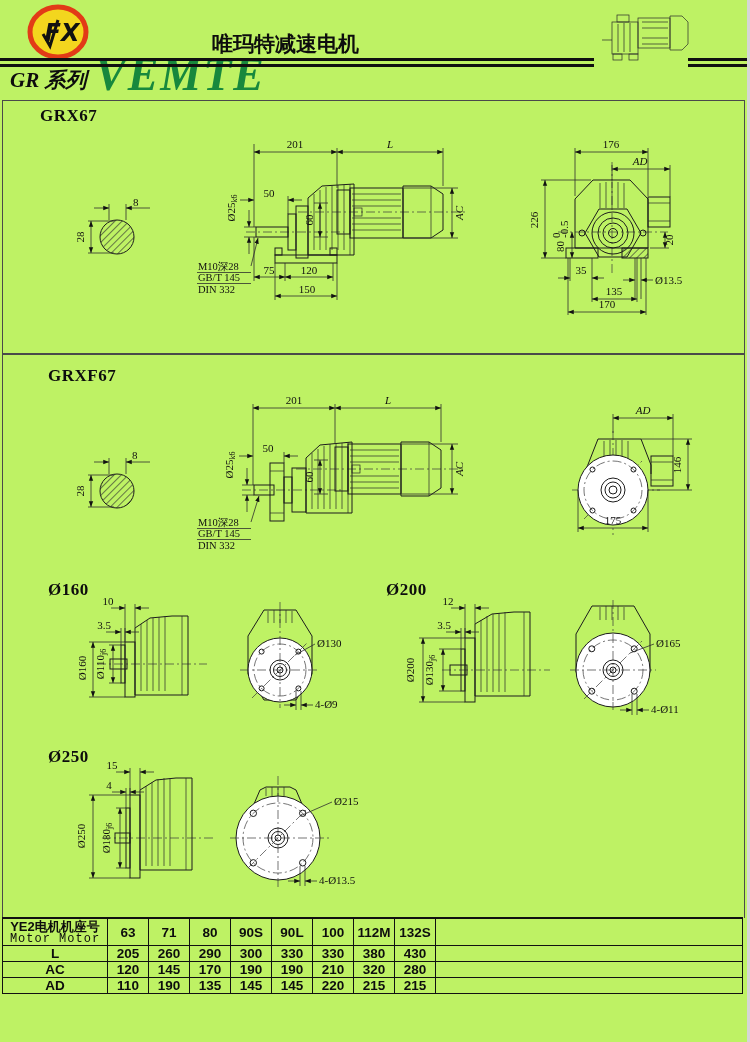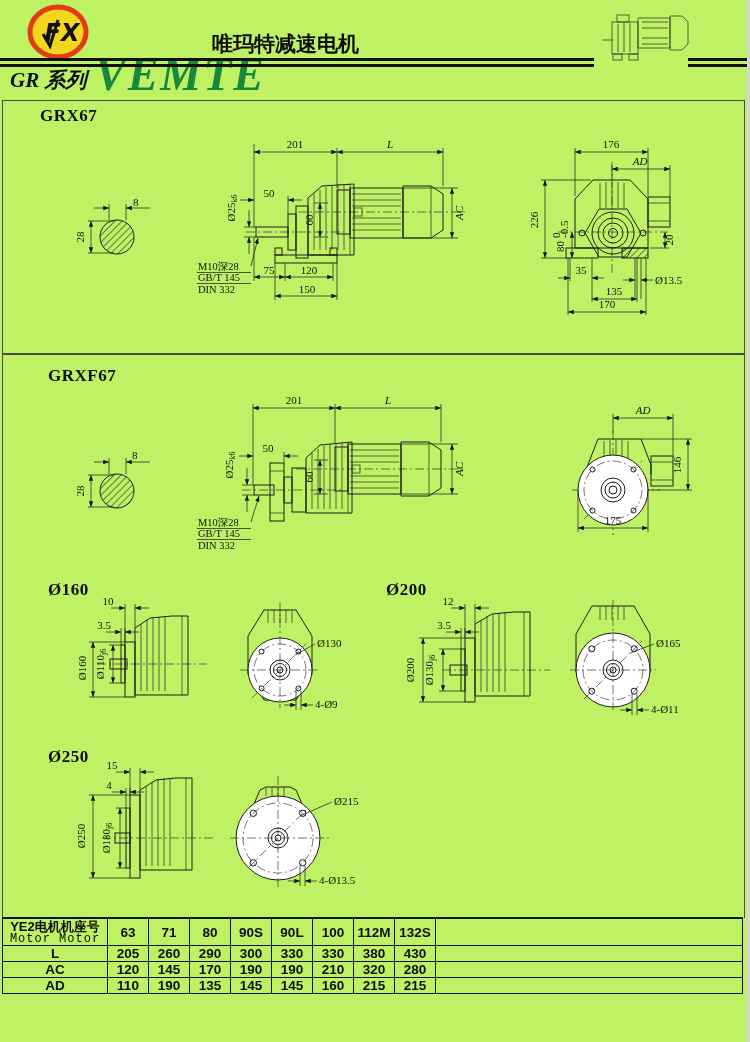--- a/index.html
+++ b/index.html
@@ -496,21 +496,21 @@
           <td class="val">280</td>
           <td class="sp"></td>
         </tr>
         <tr>
           <td class="rl">AD</td>
           <td class="val">110</td>
           <td class="val">190</td>
           <td class="val">135</td>
           <td class="val">145</td>
           <td class="val">145</td>
-          <td class="val">160</td>
+          <td class="val">220</td>
           <td class="val">215</td>
           <td class="val">215</td>
           <td class="sp"></td>
         </tr>
       </tbody>
   </table>
 
 </div>
 
 </body></html>

